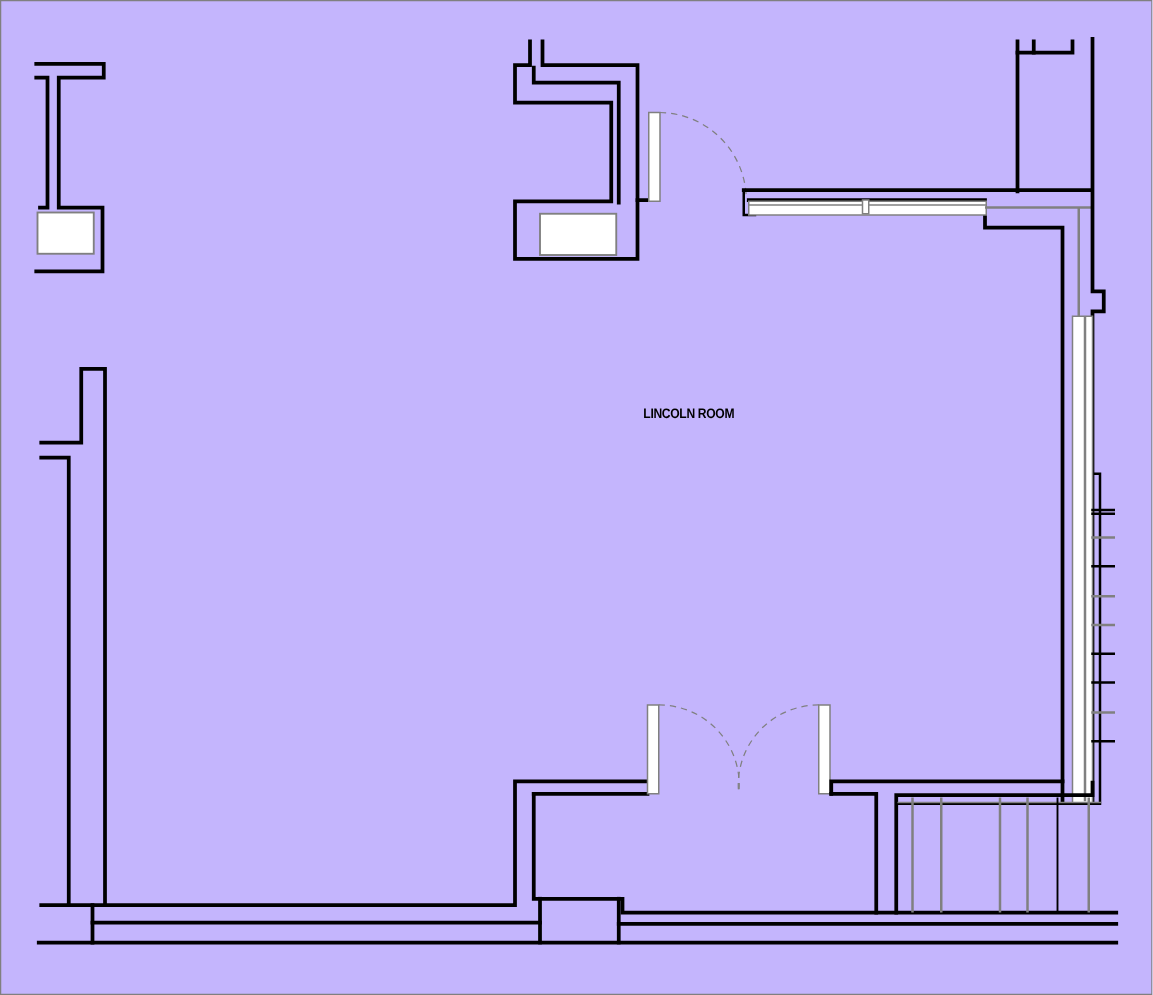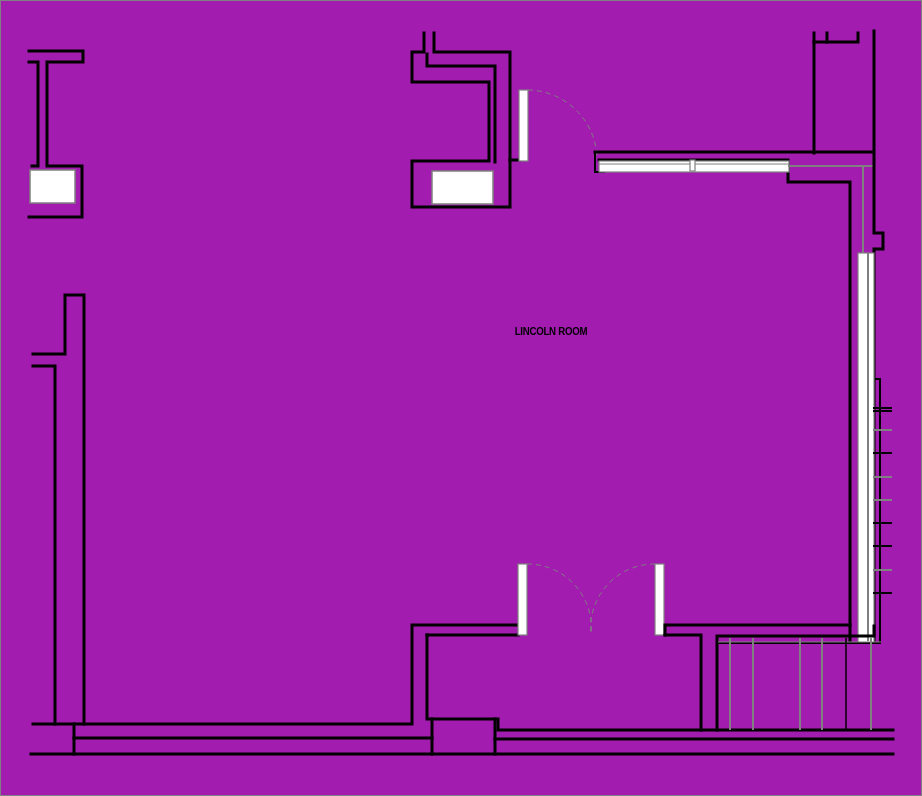--- a/index.html
+++ b/index.html
@@ -1,19 +1,19 @@
 <!DOCTYPE html>
 <html><head>
 <meta charset="utf-8">
 <style>
   html, body { margin: 0; padding: 0; background: #ffffff; }
   body { width: 922px; height: 796px; position: relative; overflow: hidden; }
   #frame {
     position: absolute; left: 0; top: 0; width: 920px; height: 794px;
-    border: 1px solid #808080; background: #a21caf;
+    border: 1px solid #808080; background: #c4b5fd;
   }
   #plan { position: absolute; left: 0; top: 0; }
   .room-label {
     position: absolute; left: 470px; top: 324px; width: 160px; text-align: center;
     font-family: "Liberation Sans", sans-serif; font-weight: bold; font-size: 11px;
     letter-spacing: -0.3px; color: #000000; transform: scaleX(0.88);
   }
   .wall { fill: none; stroke: #000; stroke-width: 3; stroke-linecap: square; stroke-linejoin: miter; }
   .wall-thin { fill: none; stroke: #000; stroke-width: 2; }
   .gray { fill: none; stroke: #808080; stroke-width: 2; }

